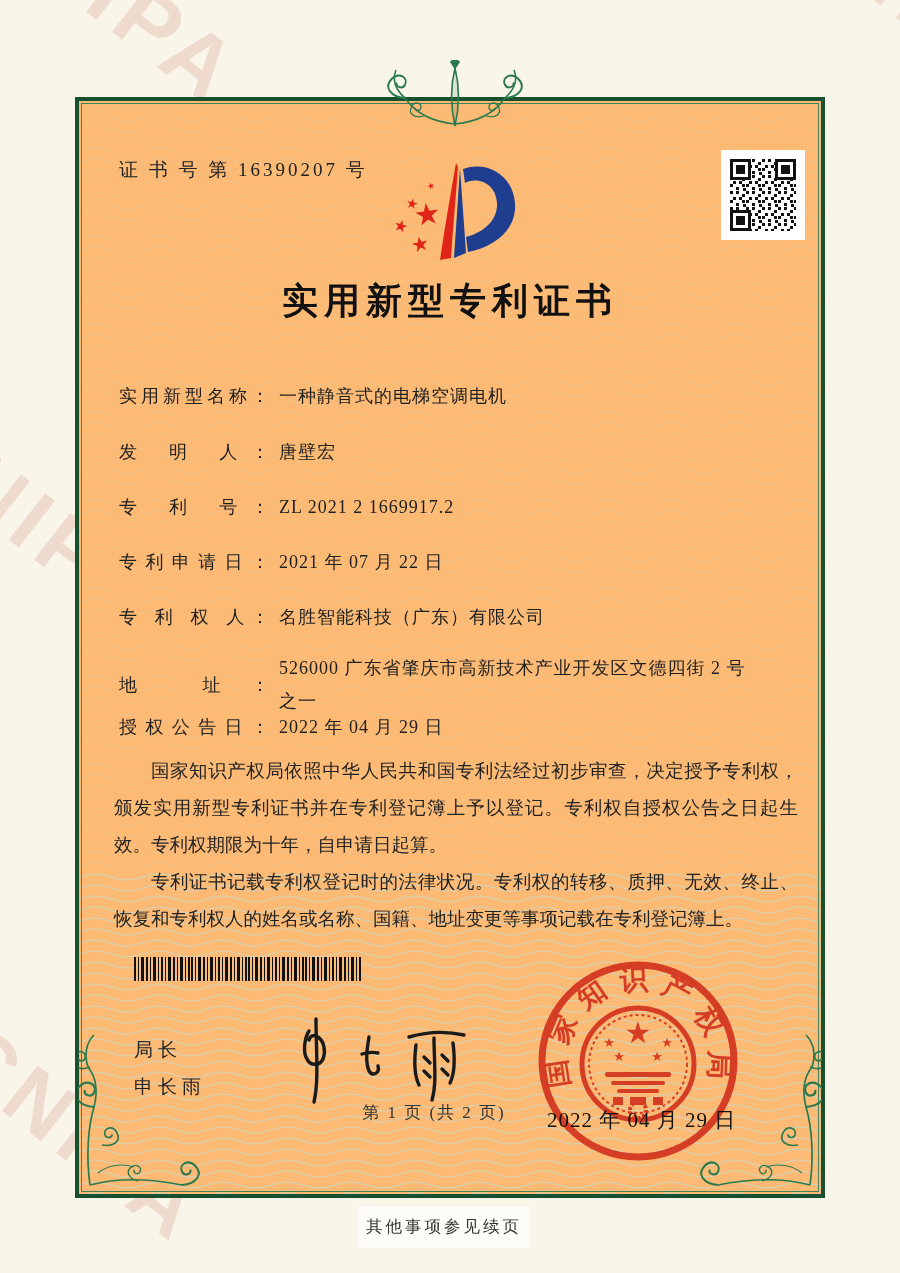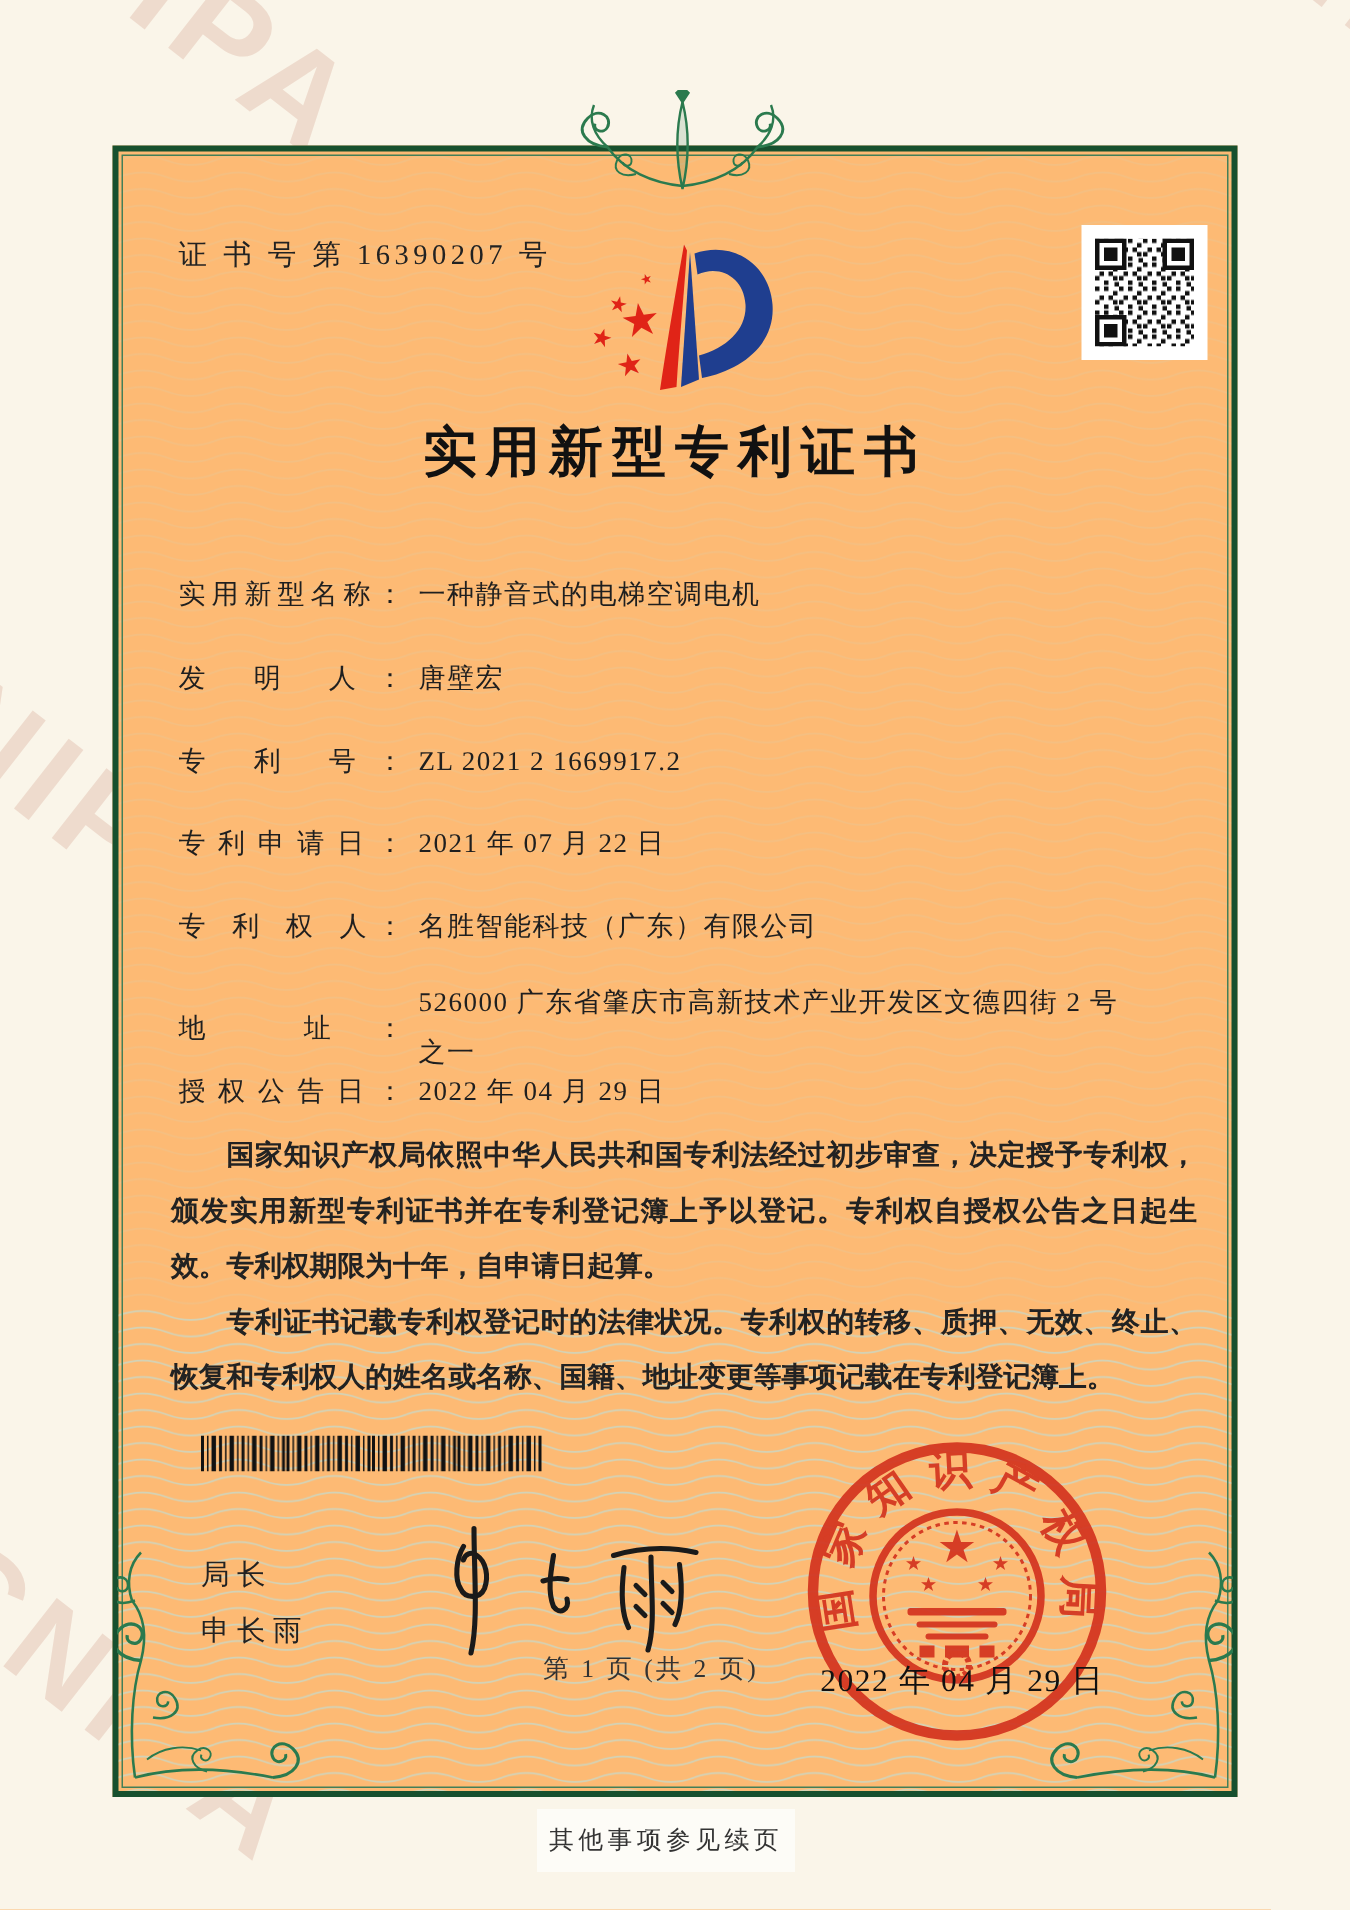--- a/index.html
+++ b/index.html
@@ -39,21 +39,21 @@
   .frow .flabel{display:inline-block;width:150px;text-align:justify;text-align-last:justify;flex:none;}
   .frow .fvalue{margin-left:10px;letter-spacing:1px;}
   .frow.wrap{white-space:normal;}
   .frow.wrap .fvalue{display:inline-block;width:480px;line-height:33px;}
   .r1{top:283px}.r2{top:339px}.r3{top:394px}.r4{top:449px}.r5{top:504px}.r6{top:551px}.r7{top:614px}
   .grant-col{position:absolute;left:305px;top:0;display:flex;}
   .grant-col .flabel{width:110px;}
   
   .bodytext{
     position:absolute;left:35px;top:652px;width:684px;z-index:2;
-    font-size:18.5px;line-height:37px;text-align:justify;color:#222;font-weight:bold;
+    font-size:18.5px;line-height:37px;text-align:justify;color:#222;
   }
   .bodytext p{margin:0;text-indent:2em;}
   
   .barcode{position:absolute;left:55px;top:856px;z-index:2;}
   .sig-label{position:absolute;left:55px;font-size:19px;letter-spacing:5px;z-index:2;
     font-family:"Liberation Sans","DejaVu Sans",sans-serif;color:#222;}
   .sig-title{top:936px;}
   .sig-name{top:973px;}
   .signature{position:absolute;left:195px;top:908px;z-index:4;}
   .seal{position:absolute;left:454px;top:855px;z-index:5;}

